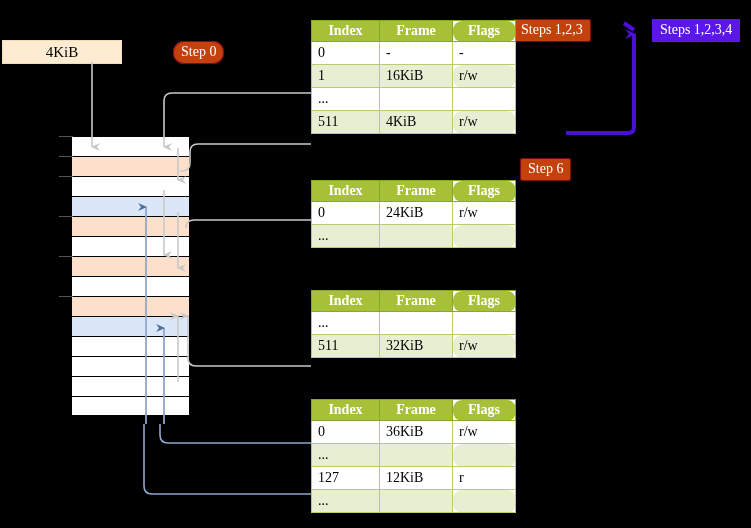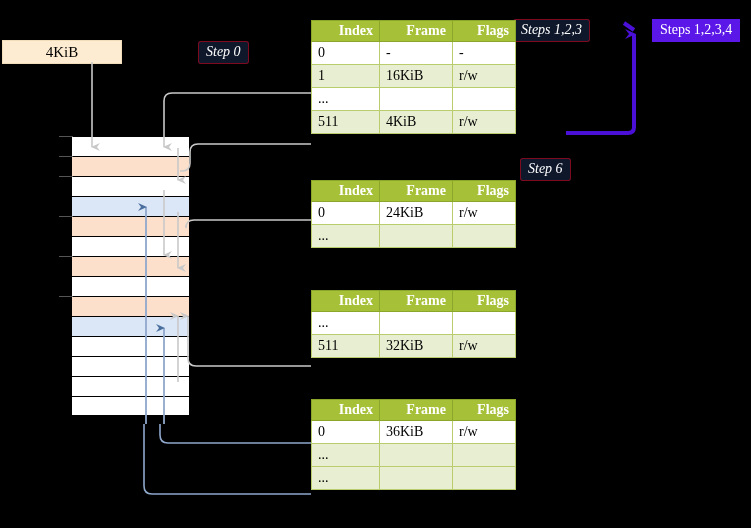--- a/index.html
+++ b/index.html
@@ -4,65 +4,65 @@
 <style>
   html,body{margin:0;padding:0;background:#000;}
   body{width:751px;height:528px;position:relative;overflow:hidden;
        font-family:"Liberation Serif", serif;}
   .root{position:absolute;left:0;top:0;width:751px;height:528px;}
 
   
   .badge{position:absolute;color:#fff;font-size:14px;line-height:1;
          padding:4px 8px 5px 8px;white-space:nowrap;
          font-family:"Liberation Serif", serif;}
-  .badge.red{background:#0f172a;border-radius:3px;
-             box-shadow:0 0 0 1px #7e0a20 inset;font-style:italic;}
+  .badge.red{background:#c2410c;border-radius:3px;
+             box-shadow:0 0 0 1px #7e0a20 inset;}
   .badge.blue{background:#5b17e8;}
 
   
   .kib-box{position:absolute;background:#fdecd2;border:1px solid #f0dcb8;
            color:#000;font-size:15px;display:flex;align-items:center;
            justify-content:center;}
 
   
   .memcol{position:absolute;}
   .memrow{position:absolute;left:0;box-sizing:border-box;
           border:1px solid #000;border-bottom:none;}
   .memrow.last{border-bottom:1px solid #000;}
   .tick{position:absolute;height:1px;background:#555;}
 
   
   table.pt{position:absolute;border-collapse:collapse;
            font-family:"Liberation Serif", serif;font-size:14px;
            background:#fff;}
   table.pt th{background:#a6c037;color:#fff;font-weight:bold;
-              text-align:right;padding:2px 6px;border:1px solid #8aa62b;
+              text-align:center;padding:2px 6px;border:1px solid #8aa62b;
               font-size:14px;}
   table.pt td{border:1px solid #b9cc6e;padding:2px 6px;color:#000;
               height:18px;vertical-align:middle;}
   table.pt tr.alt td{background:#e7eed2;}
   table.pt td.hl{background:#ffffa0;}
   .col-i{width:55px;}
   .col-f{width:60px;margin-top:8px;}
-  .col-g{width:50px;}
+  .col-g{width:50px;border-radius:9px;}
 
   
   svg.wires{position:absolute;left:0;top:0;width:751px;height:528px;
             pointer-events:none;}
 </style>
 </head>
 <body>
 
 <div class="root">
 
   <div class="kib-box" style="left:2px;top:40px;width:118px;height:22px;">
     <span>4KiB</span>
   </div>
 
-  <div class="badge red" style="left:198px;top:41px;">
+  <div class="badge red" style="left:173px;top:41px;border-radius:11px;">
     <span>Step 0</span>
   </div>
   <div class="badge red" style="left:520px;top:158px;">
     <span>Step 6</span>
   </div>
   <div class="badge red" style="left:513px;top:19px;">
     <span>Steps 1,2,3</span>
   </div>
   <div class="badge blue" style="left:652px;top:19px;">
     <span>Steps 1,2,3,4</span>
@@ -178,20 +178,25 @@
         <tr>
           <td class="col-i">0</td>
           <td class="col-f">36KiB</td>
           <td class="col-g">r/w</td>
         </tr>
         <tr class="alt">
           <td class="col-i">...</td>
           <td class="col-f"></td>
           <td class="col-g"></td>
         </tr>
+        <tr>
+          <td class="col-i">127</td>
+          <td class="col-f">12KiB</td>
+          <td class="col-g">r</td>
+        </tr>
         <tr class="alt">
           <td class="col-i">...</td>
           <td class="col-f"></td>
           <td class="col-g"></td>
         </tr>
       </tbody>
     </table>
 
   <svg class="wires" viewBox="0 0 751 528">
     <defs>

